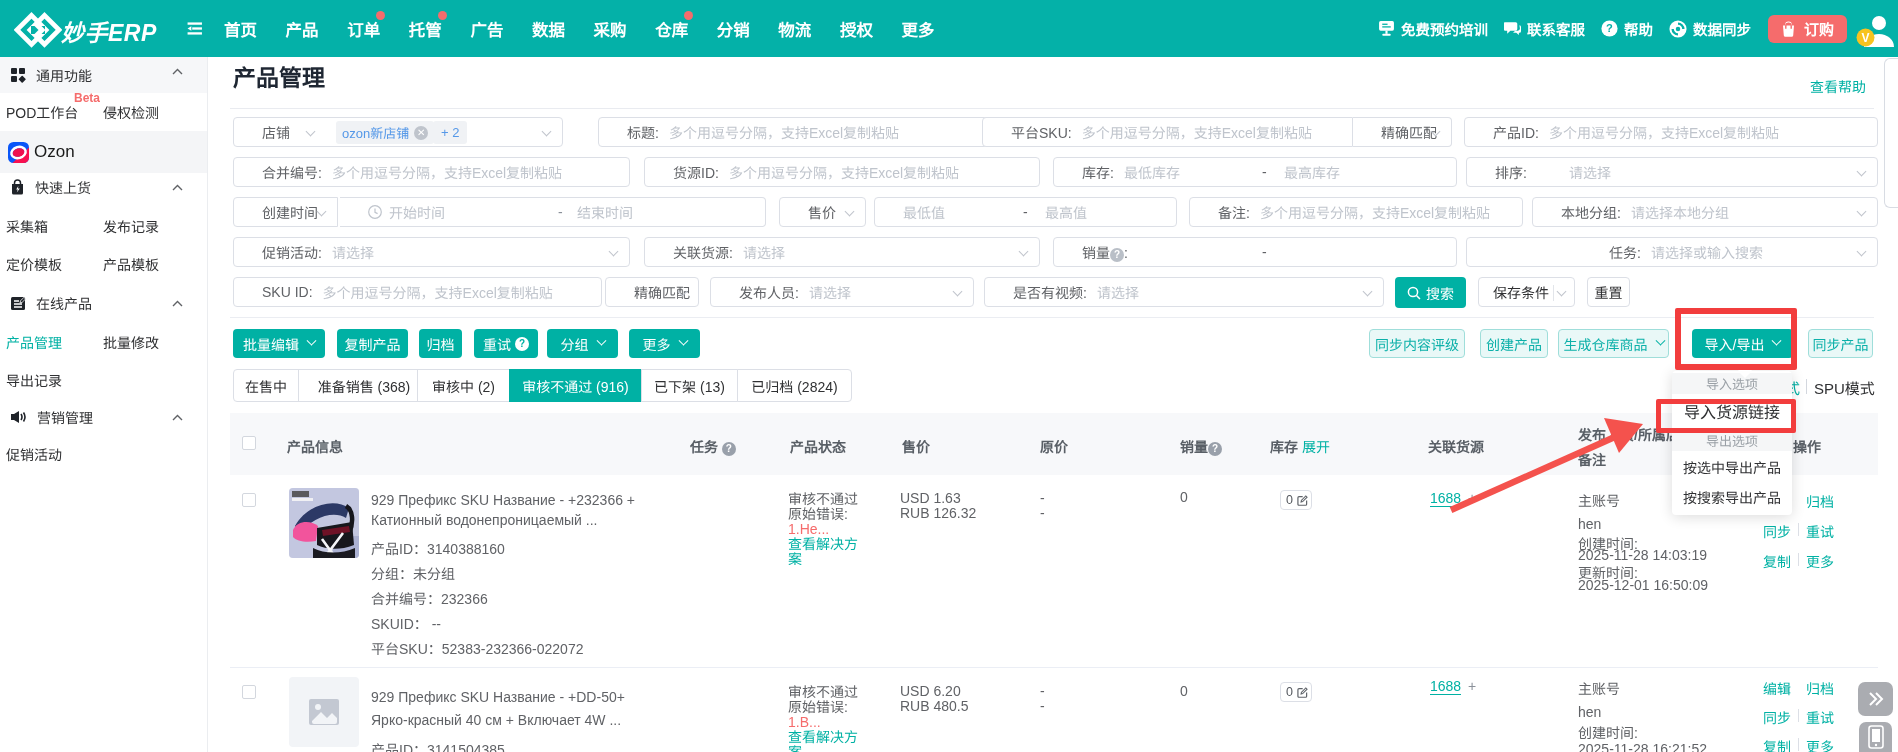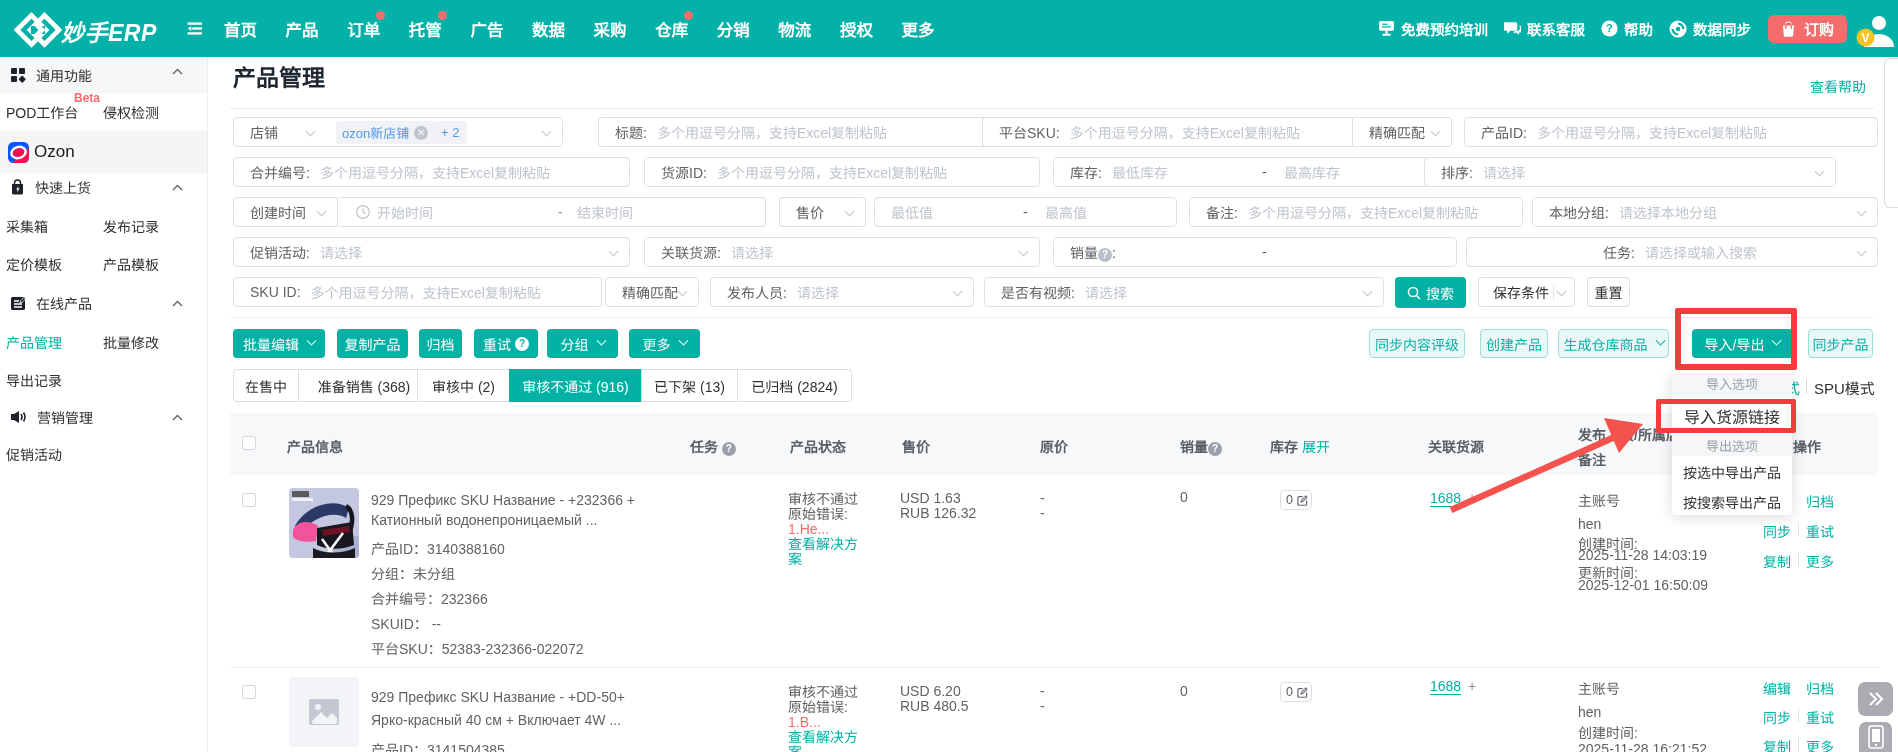--- a/index.html
+++ b/index.html
@@ -193,21 +193,21 @@
   </div>
   <div class="srow" style="margin-top:4px">
       <a class="c1">促销活动</a>
     </div>
 </div>
 
 <style>
 #main { position:absolute; left:209px; top:57px; width:1689px; height:695px; background:#fff; overflow:hidden; }
 #main .abs { position:absolute; }
 .fbox { position:absolute; height:30px; border:1px solid #dcdfe6; border-radius:4px; background:#fff;
-  display:flex; align-items:center; padding-left:16px; font-size:14px; color:#606266; white-space:nowrap; }
+  display:flex; align-items:center; padding-left:28px; font-size:14px; color:#606266; white-space:nowrap; }
 .fbox .ph { color:#bfc4cc; }
 .fbox .lab { margin-right:10px; }
 .cv { position:absolute; right:12px; top:10px; width:7px; height:7px; border-right:1.4px solid #c0c4cc; border-bottom:1.4px solid #c0c4cc; transform:rotate(45deg); }
 .tbtn { position:absolute; height:29px; background:#00b1a4; color:#fff; border-radius:4px; display:flex; align-items:center; justify-content:center; font-size:14px; }
 .obtn { position:absolute; height:29px; background:#e9f8f7; color:#0cb0a9; border:1px solid #9fdeda; border-radius:4px; display:flex; align-items:center; justify-content:center; font-size:14px; }
 .bcv { display:inline-block; width:7px; height:7px; border-right:1.4px solid #fff; border-bottom:1.4px solid #fff; transform:rotate(45deg) translate(-2px,-2px); margin-left:9px; }
 .bcv2 { display:inline-block; width:7px; height:7px; border-right:1.4px solid #00b1a4; border-bottom:1.4px solid #00b1a4; transform:rotate(45deg) translate(-2px,-2px); margin-left:9px; }
 .tab { position:absolute; height:33px; top:312px; background:#fff; border:1px solid #dcdfe6; display:flex; align-items:center; justify-content:center; font-size:14px; color:#303133; }
 .tab.on { background:#00b1a4; border-color:#00b1a4; color:#fff; }
 .th { position:absolute; font-size:14px; color:#595f66; font-weight:700; }
@@ -251,21 +251,21 @@
   <div class="fbox" style="left:435px;top:100px;width:396px;">
       <span class="lab">货源ID:</span>
       <span class="ph">多个用逗号分隔，支持Excel复制粘贴</span>
     </div>
   <div class="fbox" style="left:844px;top:100px;width:404px;">
       <span class="lab">库存:</span>
       <span class="ph">最低库存</span>
       <span style="position:absolute;left:208px;color:#606266;">-</span>
       <span class="ph" style="position:absolute;left:230px;">最高库存</span>
     </div>
-  <div class="fbox" style="left:1215px;top:100px;width:412px;">
+  <div class="fbox" style="left:1257px;top:100px;width:412px;gap:32px;">
       <span class="lab">排序:</span>
       <span class="ph">请选择</span>
       <span class="cv"></span>
     </div>
 
   <div class="fbox" style="left:24px;top:140px;width:105px;border-radius:4px 0 0 4px;">创建时间<span class="cv"></span></div>
   <div class="fbox" style="left:131px;top:140px;width:426px;border-radius:0 4px 4px 0;border-left:none;">
     <svg width="14" height="14" viewBox="0 0 14 14" style="margin-right:7px">
         <circle cx="7" cy="7" r="6.3" fill="none" stroke="#bfc4cc" stroke-width="1.2"></circle>
         <path d="M7 3.5 V7.3 L9.6 8.6" stroke="#bfc4cc" stroke-width="1.2" fill="none"></path>
@@ -451,21 +451,21 @@
     <div class="abs" style="left:1589px;top:681px;width:1px;height:13px;background:#dcdfe6;"></div>
     <div class="lnk" style="left:1597px;top:679px;">更多</div>
 
   <div class="abs tealtxt" style="left:1531px;top:320px;font-size:15px;">列表模式</div>
   <div class="abs" style="left:1597px;top:322px;width:1px;height:15px;background:#d3d7de;"></div>
   <div class="abs" style="left:1605px;top:320px;font-size:15px;color:#303133;">SPU模式</div>
 
   <div class="abs" style="left:1463px;top:314px;width:120px;height:144px;background:#fff;border-radius:4px;box-shadow:0 2px 14px rgba(0,0,0,0.14);z-index:5;">
     <div style="position:absolute;left:68px;top:-5px;width:10px;height:10px;background:#fff;transform:rotate(45deg);"></div>
     <div class="dd-hd" style="margin-top:2px;">导入选项</div>
-    <div class="dd-it" style="margin-top:5px;height:34px;font-size:16px;">导入货源链接</div>
+    <div class="dd-it" style="height:34px;font-size:16px;">导入货源链接</div>
     <div class="dd-hd" style="margin-top:2px;">导出选项</div>
     <div class="dd-it" style="height:32px;">按选中导出产品</div>
     <div class="dd-it" style="height:27px;">按搜索导出产品</div>
   </div>
 
   <div class="abs" style="left:1466px;top:251px;width:122px;height:62px;border:6px solid #f23d3d;border-radius:2px;z-index:6;"></div>
   <div class="abs" style="left:1447px;top:342px;width:140px;height:34px;border:5px solid #f23d3d;border-radius:2px;z-index:6;"></div>
   <svg class="abs" style="left:1232px;top:358px;z-index:6;" width="210" height="100" viewBox="0 0 210 100">
     <path d="M10 95 L176 21" stroke="#f4524d" stroke-width="6.5"></path>
     <path d="M163 3 L202 9 L178 38 Z" fill="#f4524d"></path>

